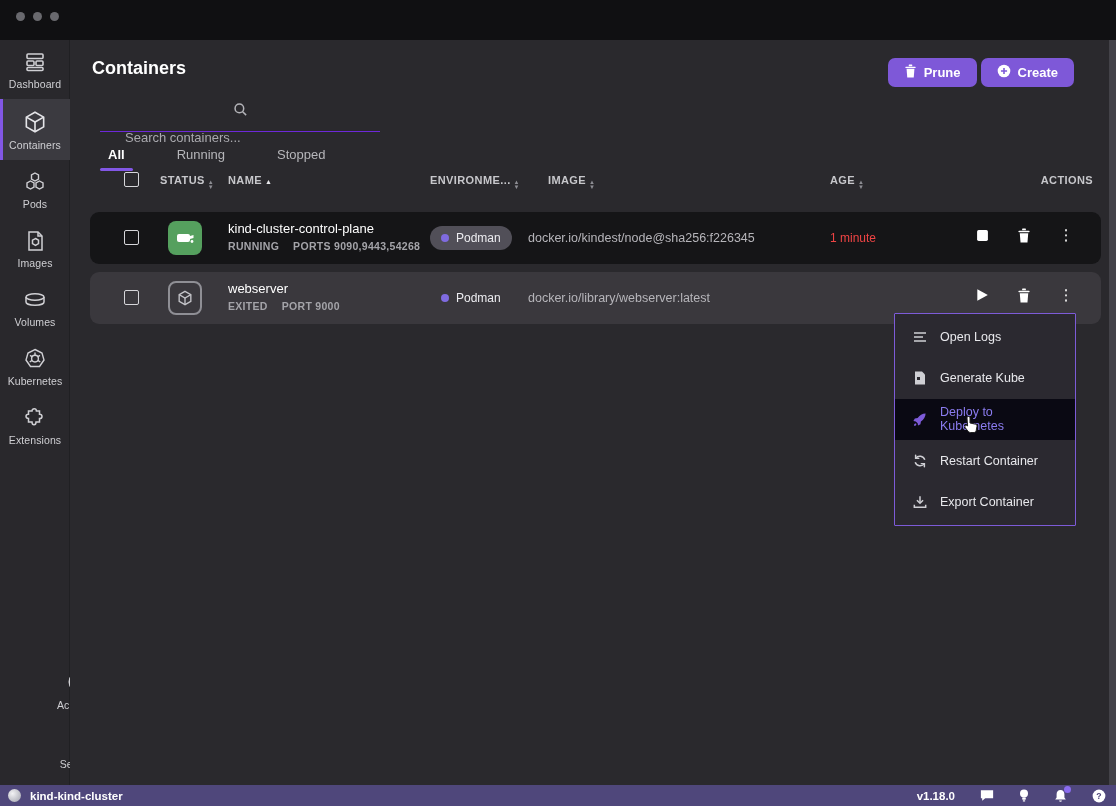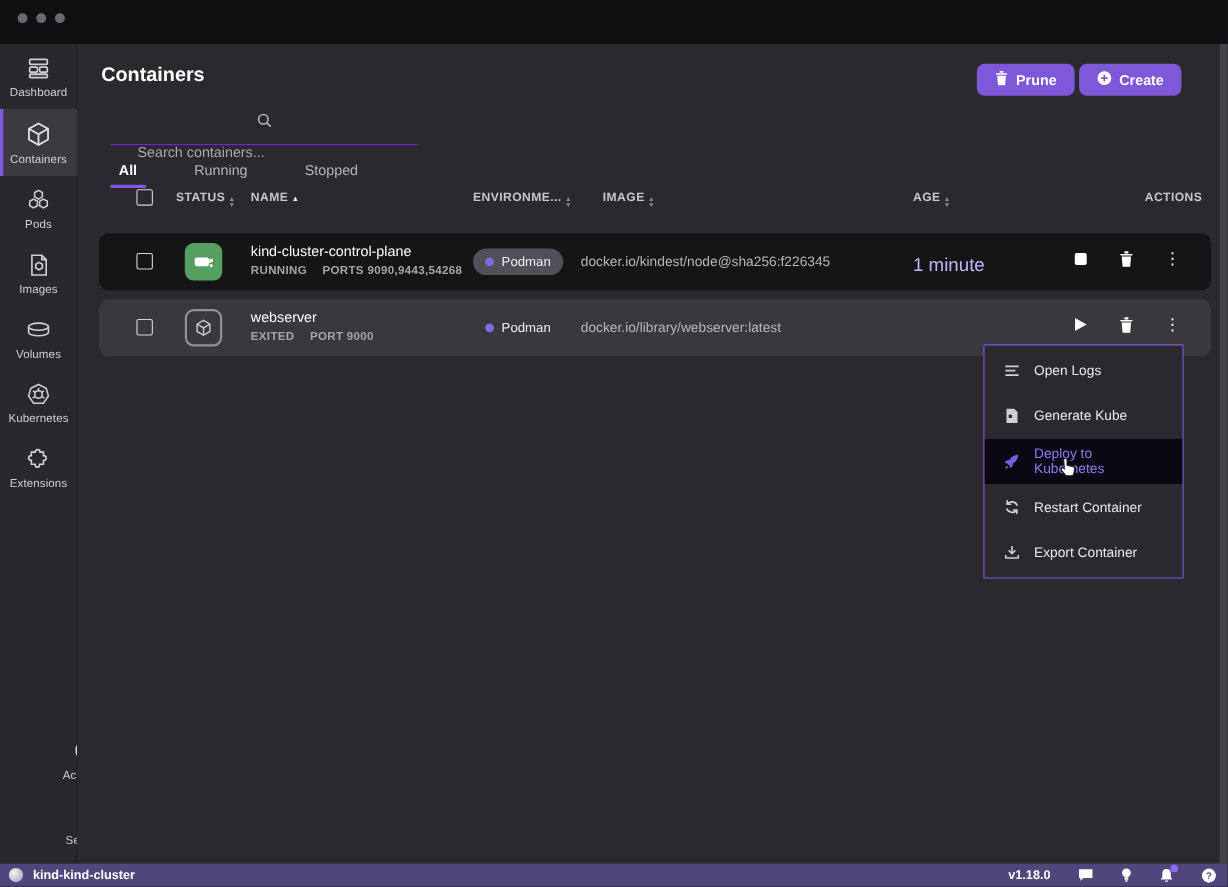--- a/index.html
+++ b/index.html
@@ -60,21 +60,21 @@
   .state-icon { position:absolute; left:78px; top:9px; width:34px; height:34px; border-radius:8px; display:flex; align-items:center; justify-content:center; }
   .state-icon.running { background:#55a05e; }
   .state-icon.exited { border:2px solid #8f8f95; color:#c4c4c9; }
   .name-block { position:absolute; left:138px; top:9px; }
   .cname { font-size:13px; color:#fff; }
   .sub { margin-top:4px; font-size:10.5px; color:#a4a4a9; font-weight:bold; letter-spacing:.3px; display:flex; gap:14px; }
   .env { position:absolute; left:340px; top:14px; display:flex; align-items:center; gap:7px; height:24px; padding:0 11px; border-radius:12px; font-size:12px; color:#ececf0; }
   .env.pill { background:#514f58; }
   .envdot { width:8px; height:8px; border-radius:50%; background:#7f6be0; }
   .image { position:absolute; left:438px; top:19px; font-size:12.5px; color:#b6b5ba; }
-  .age { position:absolute; left:740px; top:19px; font-size:17px; color:#c4b5fd; }
+  .age { position:absolute; left:740px; top:19px; font-size:12px; color:#ef4444; }
   .acticons { position:absolute; right:26px; top:14px; display:flex; gap:24px; align-items:center; color:#fff; }
   .aicon { width:18px; height:18px; display:flex; align-items:center; justify-content:center; cursor:pointer; font-size:15px; }
 
   
   .menu { position:absolute; left:824px; top:273px; width:182px; background:#2b2930; border:1.5px solid #7d5bd8; border-radius:1px; overflow:hidden; padding:2px 0; z-index:5; }
   .mitem { display:flex; align-items:center; gap:13px; height:41.4px; padding:0 17px; color:#e8e8ec; font-size:12.5px; cursor:pointer; }
   .mitem .micon { width:15px; display:flex; justify-content:center; color:#cfcfd4; }
   .mitem.hl { background:#0a0913; color:#8b7cf0; }
   .mitem.hl .micon { color:#7d5bd8; }
 

